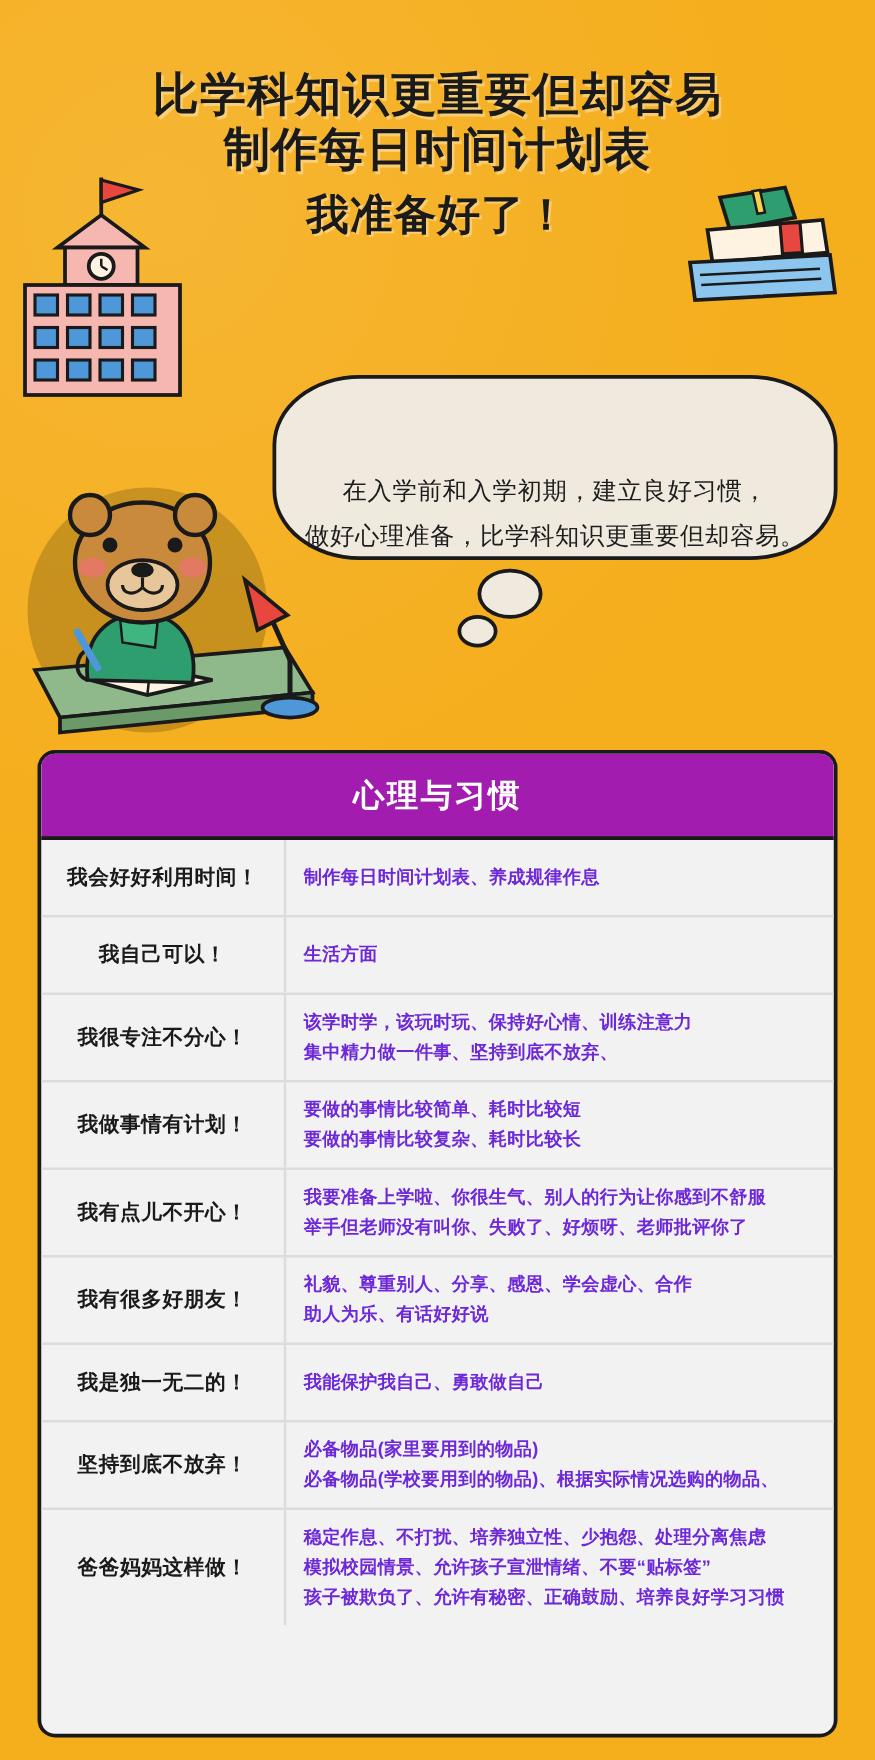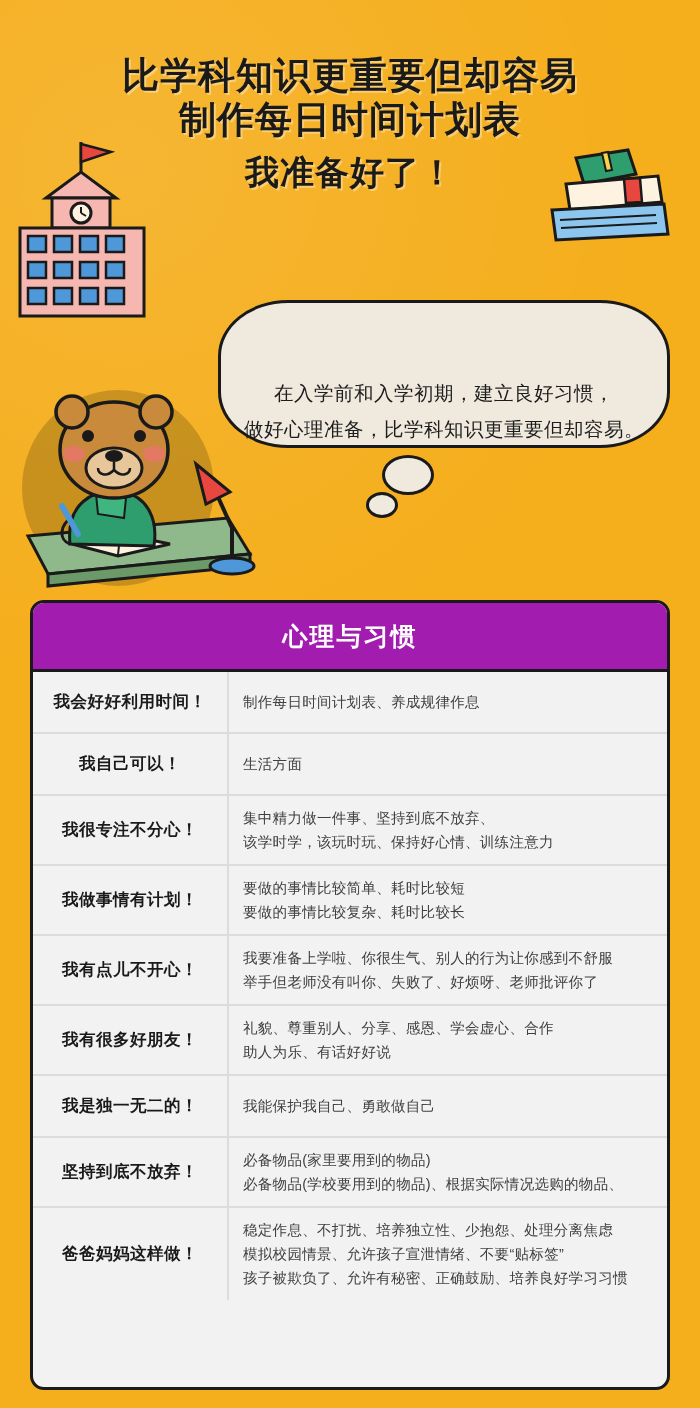--- a/index.html
+++ b/index.html
@@ -178,22 +178,23 @@
     flex: 1;
     display: flex;
     flex-direction: column;
     justify-content: center;
     padding: 10px 12px 10px 14px;
     box-sizing: border-box;
   }
   .desc-line {
     font-size: 14.5px;
     line-height: 24px;
-    color: #404040;
+    color: #6d28d9;
     letter-spacing: 0.3px;
+    font-weight: bold;
   }
 </style>
 </head>
 <body>
 
 <div class="page">
 
   <div class="title-block">
     <div class="title-line">比学科知识更重要但却容易</div>
     <div class="title-line">制作每日时间计划表</div>
@@ -298,22 +299,22 @@
         </div>
         <div class="row">
           <div class="row-label">我自己可以！</div>
           <div class="row-desc">
             <div class="desc-line">生活方面</div>
           </div>
         </div>
         <div class="row">
           <div class="row-label">我很专注不分心！</div>
           <div class="row-desc">
+            <div class="desc-line">该学时学，该玩时玩、保持好心情、训练注意力</div>
             <div class="desc-line">集中精力做一件事、坚持到底不放弃、</div>
-            <div class="desc-line">该学时学，该玩时玩、保持好心情、训练注意力</div>
           </div>
         </div>
         <div class="row">
           <div class="row-label">我做事情有计划！</div>
           <div class="row-desc">
             <div class="desc-line">要做的事情比较简单、耗时比较短</div>
             <div class="desc-line">要做的事情比较复杂、耗时比较长</div>
           </div>
         </div>
         <div class="row">

